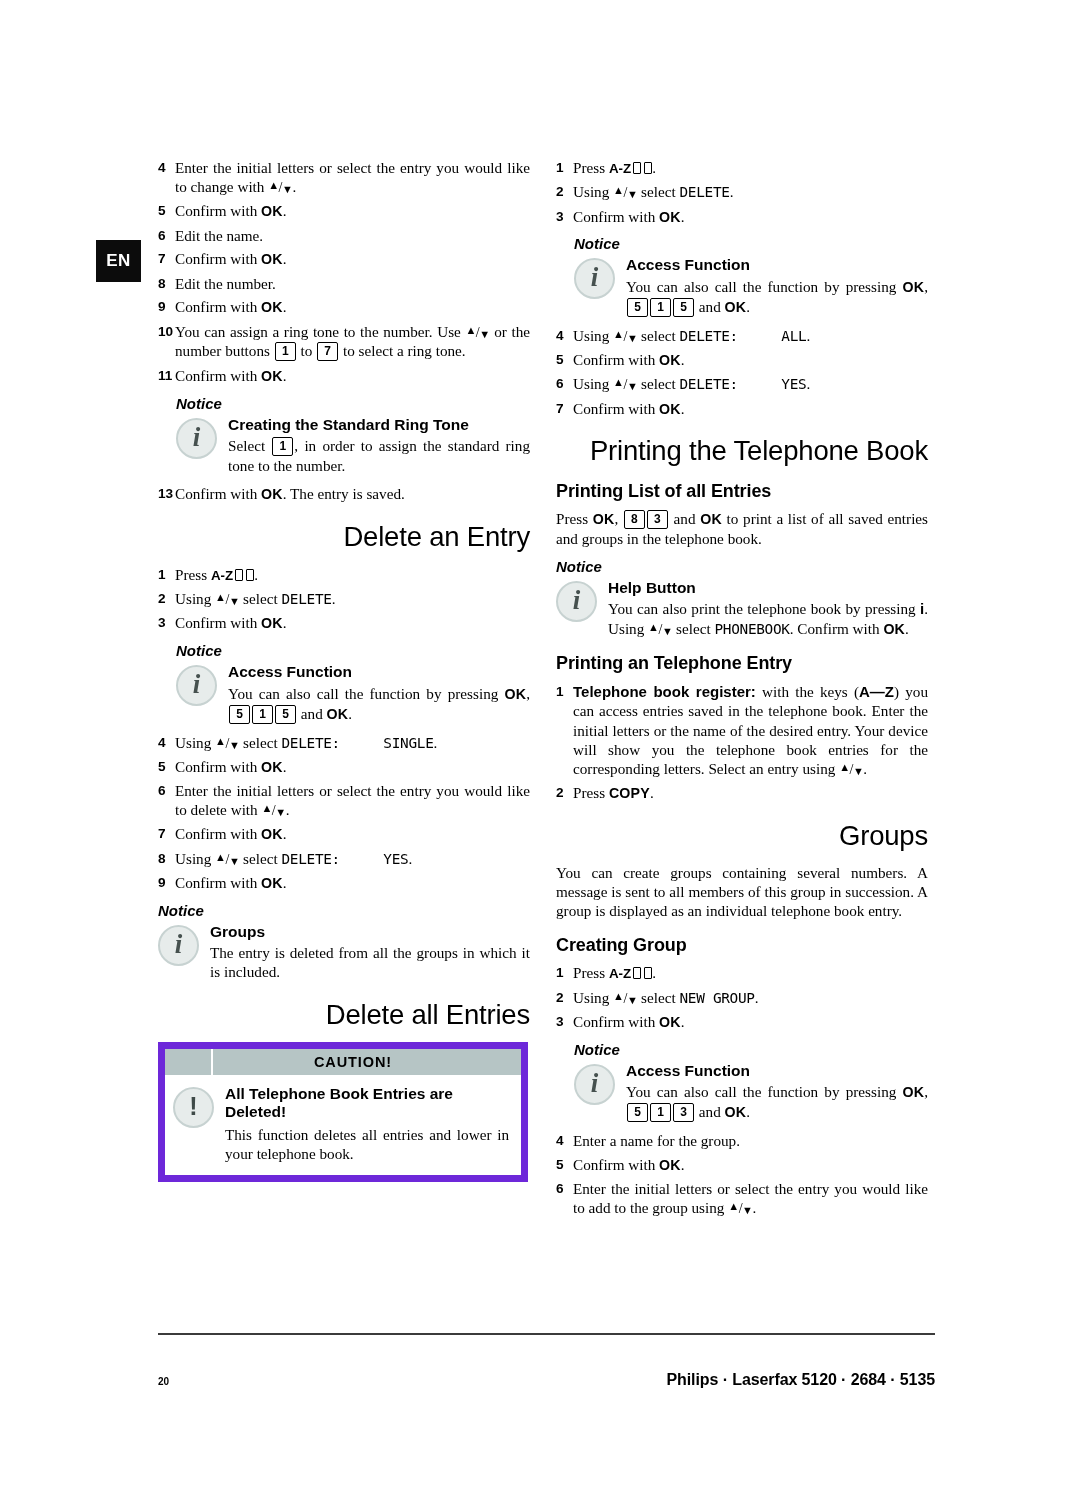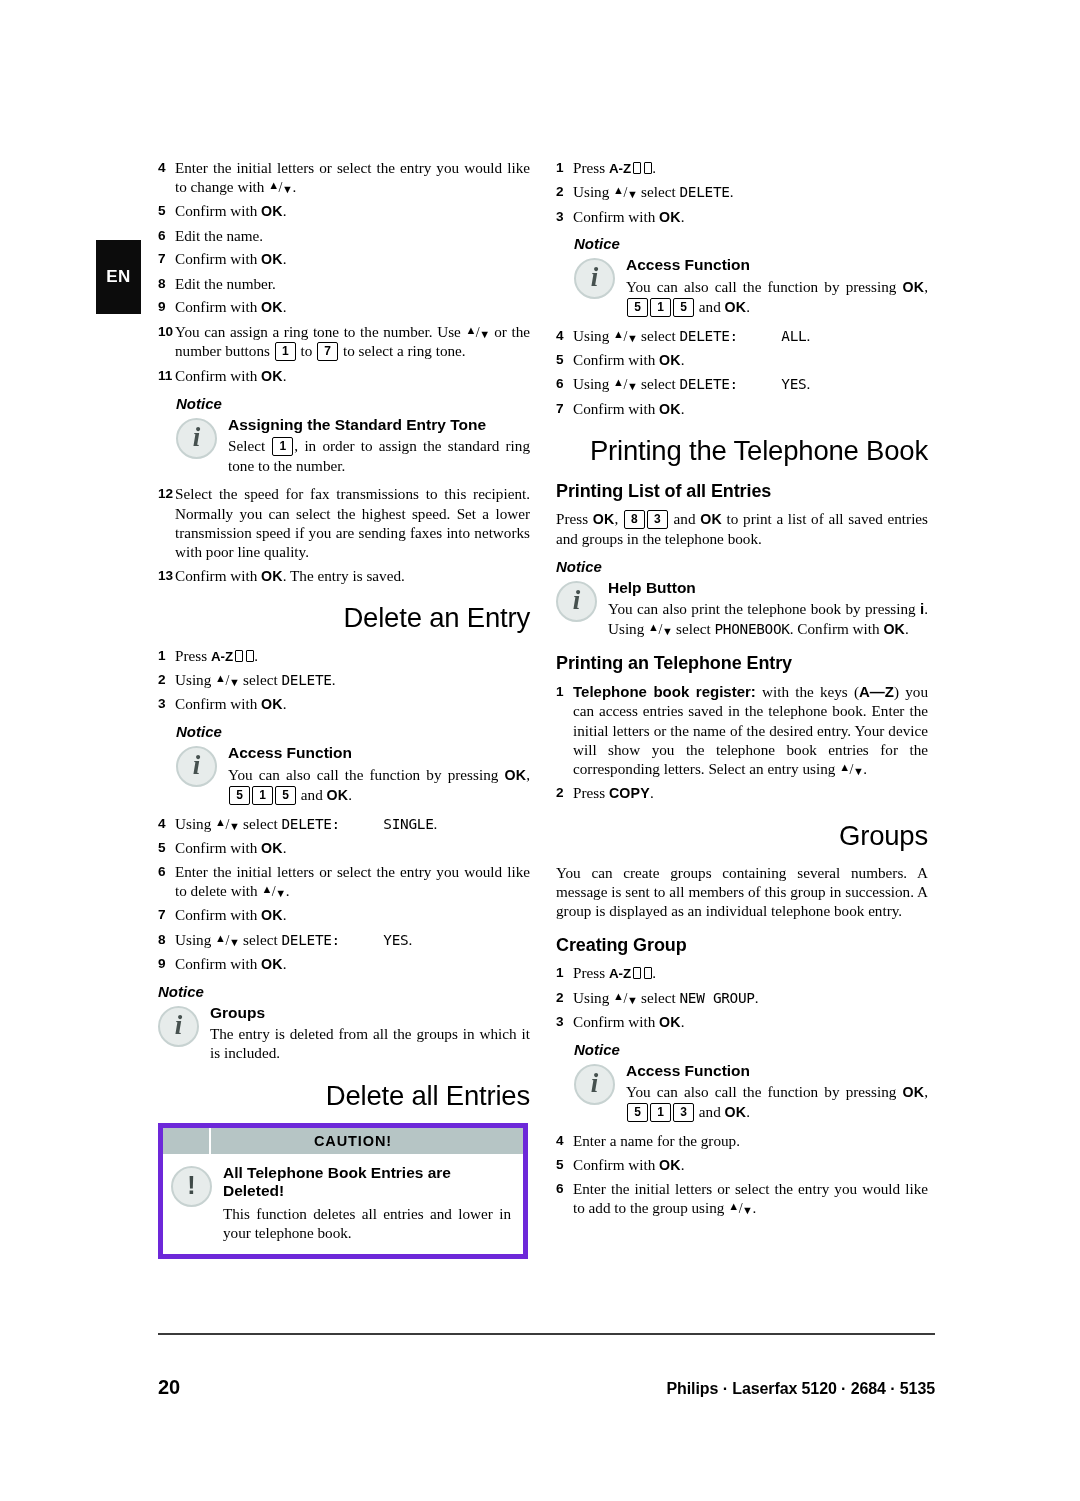--- a/index.html
+++ b/index.html
@@ -8,21 +8,21 @@
     background:#ffffff;
     font-family:"Liberation Serif", serif;
     color:#000;
     position:relative;
     overflow:hidden;
   }
   .page{position:absolute;left:0;top:0;width:1080px;height:1501px;}
 
   
   .lang-tab{
-    position:absolute;left:96px;top:240px;width:45px;height:74px;
+    position:absolute;left:96px;top:240px;width:45px;height:42px;
     background:#0c0c0c;color:#fff;
     font-family:"Liberation Sans", sans-serif;
     font-weight:bold;font-size:17px;
     display:flex;align-items:center;justify-content:center;
     letter-spacing:.5px;
   }
 
   
   .col{position:absolute;top:158px;width:372px;}
   .col-left{left:158px;}
@@ -171,21 +171,21 @@
   .circ .glyph-b{
     font-family:"Liberation Sans", sans-serif;
     font-weight:bold;
     font-size:25px;line-height:1;
     position:relative;top:-1px;
     color:#3f4a48;
   }
 
   
   .caution{
-    border:5px solid #6d28d9;
+    border:7px solid #6d28d9;
     margin-top:10px;
     width:370px;
     box-sizing:border-box;
   }
   .caution .c-head{
     background:#b6c5c5;
     height:26px;
     position:relative;
     display:flex;align-items:center;justify-content:center;
   }
@@ -219,21 +219,21 @@
   
   .footer-rule{
     position:absolute;left:158px;top:1333px;width:777px;height:2.2px;background:#3b3b3b;
   }
   .footer{
     position:absolute;left:158px;top:1340px;width:777px;
     display:flex;justify-content:space-between;align-items:baseline;
     font-family:"Liberation Sans", sans-serif;
     font-weight:bold;
   }
-  .footer .pg{font-size:20px;margin-top:36px;}
+  .footer .pg{font-size:10px;margin-top:36px;}
   .footer .brand{font-size:16px;letter-spacing:-0.1px;}
 </style>
 </head>
 <body>
 
 <div class="page">
 
   <div class="lang-tab">
     <span>EN</span>
   </div>
@@ -274,28 +274,24 @@
         </div>
         <div class="notice indent">
           <div class="n-title">Notice</div>
           <div class="notice-body">
             <div class="icon-col">
               <div class="circ">
                 <span class="glyph-i">i</span>
               </div>
             </div>
             <div class="txt-col">
-              <div class="head">Assigning the Standard Entry Tone</div>
+              <div class="head">Creating the Standard Ring Tone</div>
               <div class="txt">Select <span class="key">1</span>, in order to assign the standard ring tone to the number.</div>
             </div>
           </div>
-        </div>
-        <div class="step">
-          <span class="num">12</span>
-          <span class="body">Select the speed for fax transmissions to this recipient. Normally you can select the highest speed. Set a lower transmission speed if you are sending faxes into networks with poor line quality.</span>
         </div>
         <div class="step">
           <span class="num">13</span>
           <span class="body">Confirm with <span class="sb">OK</span>. The entry is saved.</span>
         </div>
         <h1 class="h-main">Delete an Entry</h1>
         <div class="step">
           <span class="num">1</span>
           <span class="body">Press <span class="sb-az">A-Z</span><span class="book-icon"><i class="l"></i><i class="r"></i></span>.</span>
         </div>

